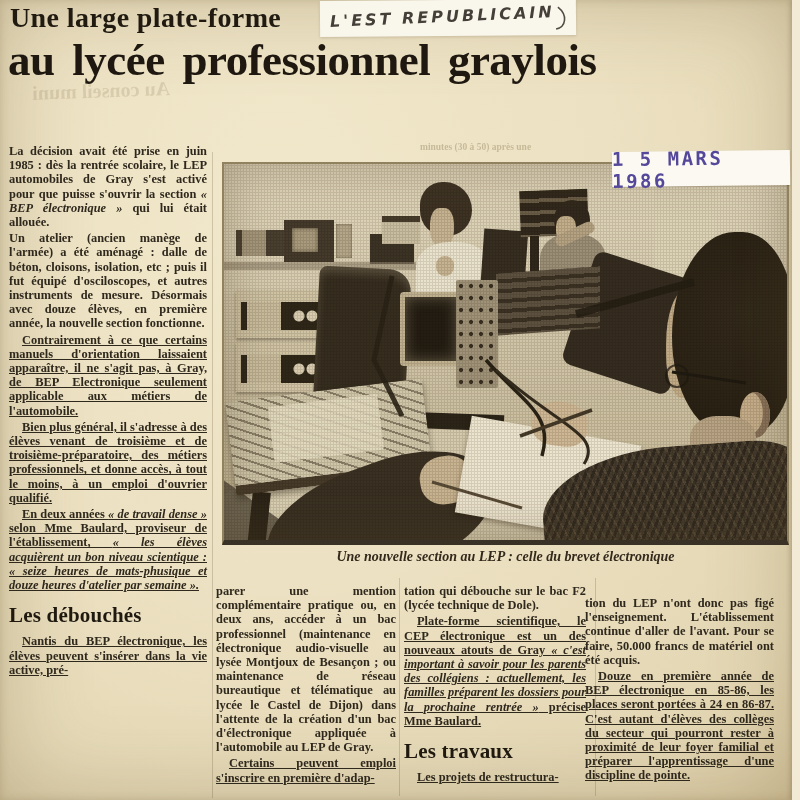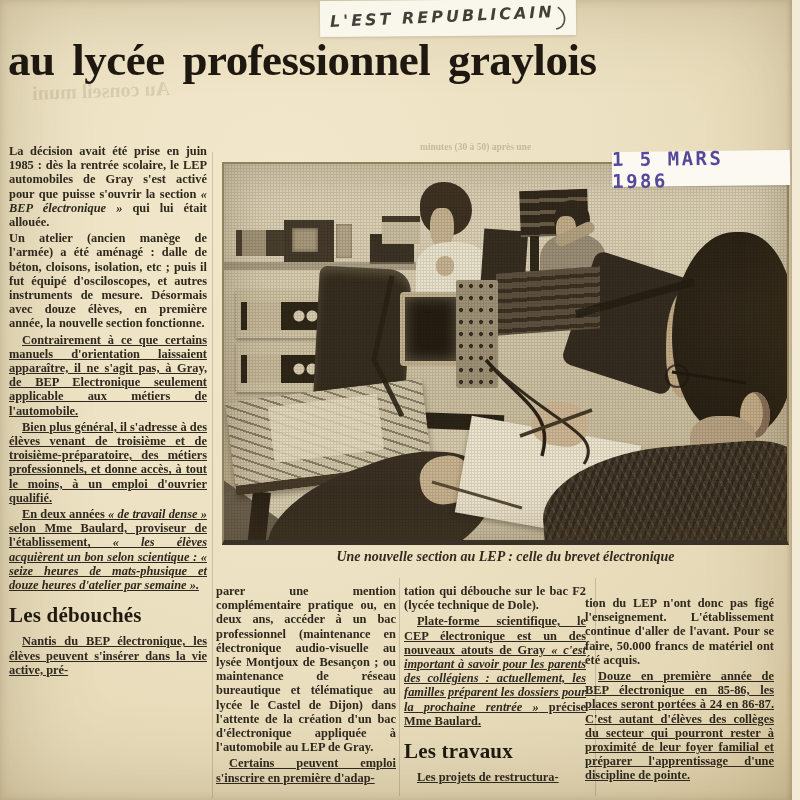--- a/index.html
+++ b/index.html
@@ -57,20 +57,21 @@
 </style>
 </head>
 <body>
 
 <div id="clipping">
 
   <div class="bleed" style="left:0px;top:80px;font-size:20px;opacity:.16;transform:scaleX(-1) rotate(2deg);width:170px;">Au conseil muni</div>
   <div class="bleed" style="left:420px;top:142px;font-size:9.5px;opacity:.30;">minutes (30 à 50) après une</div>
   <div class="bleed" style="left:738px;top:300px;font-size:30px;font-style:italic;opacity:.14;transform:scaleX(-1) rotate(10deg);">es</div>
 
+  <div class="kicker">Une large plate-forme</div>
   <div class="hand-label">
     <span class="hand-text">L'EST REPUBLICAIN</span>
     <svg width="256" height="36" style="position:absolute;inset:0;" viewBox="0 0 256 36">
       <path d="M238,8 C248,16 246,28 236,30" stroke="#26201a" stroke-width="1.6" fill="none" opacity=".8"></path>
     </svg>
   </div>
   <div class="headline">
     <span>au lycée professionnel graylois</span>
   </div>
 
@@ -78,21 +79,21 @@
 
   <div class="vrule" style="left:212px;top:152px;height:646px;"></div>
   <div class="vrule" style="left:399px;top:578px;height:218px;"></div>
   <div class="vrule" style="left:595px;top:578px;height:218px;"></div>
 
   <div class="col" id="c1">
       <p><span>La décision avait été prise en juin 1985 : dès la rentrée scolaire, le LEP automobiles de Gray s'est activé pour que puisse s'ouvrir la section </span><span class="it">« BEP électronique »</span><span> qui lui était allouée.</span></p>
       <p><span>Un atelier (ancien manège de l'armée) a été aménagé : dalle de béton, cloisons, isolation, etc ; puis il fut équipé d'osciloscopes, et autres instruments de mesure. Désormais avec douze élèves, en première année, la nouvelle section fonctionne.</span></p>
       <p class="ind"><span>Contrairement à ce que certains manuels d'orientation laissaient apparaître, il ne s'agit pas, à Gray, de BEP Electronique seulement applicable aux métiers de l'automobile.</span></p>
       <p class="ind"><span>Bien plus général, il s'adresse à des élèves venant de troisième et de troisième-préparatoire, des métiers professionnels, et donne accès, à tout le moins, à un emploi d'ouvrier qualifié.</span></p>
-      <p class="ind"><span>En deux années </span><span class="it">« de travail dense »</span><span> selon Mme Baulard, proviseur de l'établissement, </span><span class="it">« les élèves acquièrent un bon selon scientique : « seize heures de mats-phusique et douze heures d'atelier par semaine ».</span></p>
+      <p class="ind"><span>En deux années </span><span class="it">« de travail dense »</span><span> selon Mme Baulard, proviseur de l'établissement, </span><span class="it">« les élèves acquièrent un bon niveau scientique : « seize heures de mats-phusique et douze heures d'atelier par semaine ».</span></p>
       <h2>Les débouchés</h2>
       <p class="ind"><span>Nantis du BEP électronique, les élèves peuvent s'insérer dans la vie active, pré-</span></p>
     </div>
   <div class="col" id="c2">
       <p><span>parer une mention complémentaire pratique ou, en deux ans, accéder à un bac professionnel (maintenance en électronique audio-visuelle au lysée Montjoux de Besançon ; ou maintenance de réseau bureautique et télématique au lycée le Castel de Dijon) dans l'attente de la création d'un bac d'électronique appliquée à l'automobile au LEP de Gray.</span></p>
       <p class="ind"><span>Certains peuvent emploi s'inscrire en première d'adap-</span></p>
     </div>
   <div class="col" id="c3">
       <p><span>tation qui débouche sur le bac F2 (lycée technique de Dole).</span></p>
       <p class="ind"><span>Plate-forme scientifique, le CEP électronique est un des nouveaux atouts de Gray </span><span class="it">« c'est important à savoir pour les parents des collégiens : actuellement, les familles préparent les dossiers pour la prochaine rentrée »</span><span> précise Mme Baulard.</span></p>

